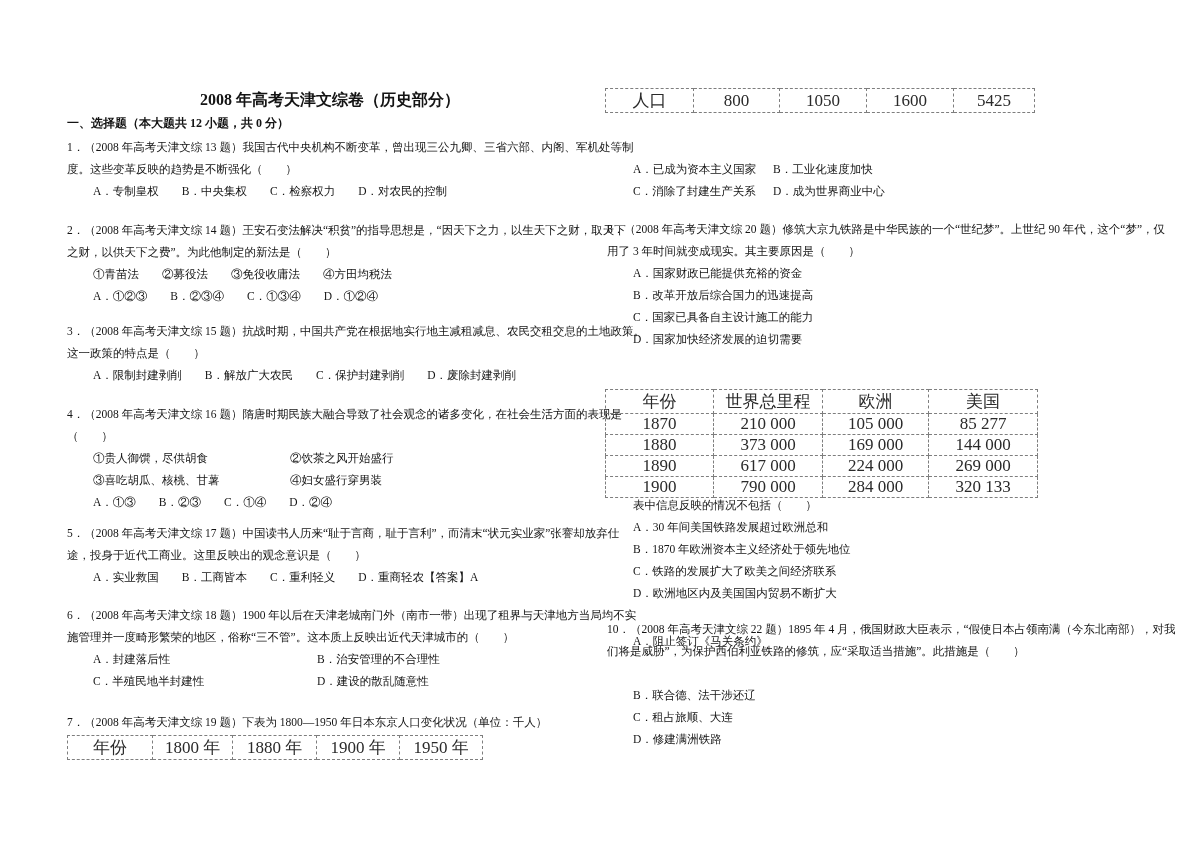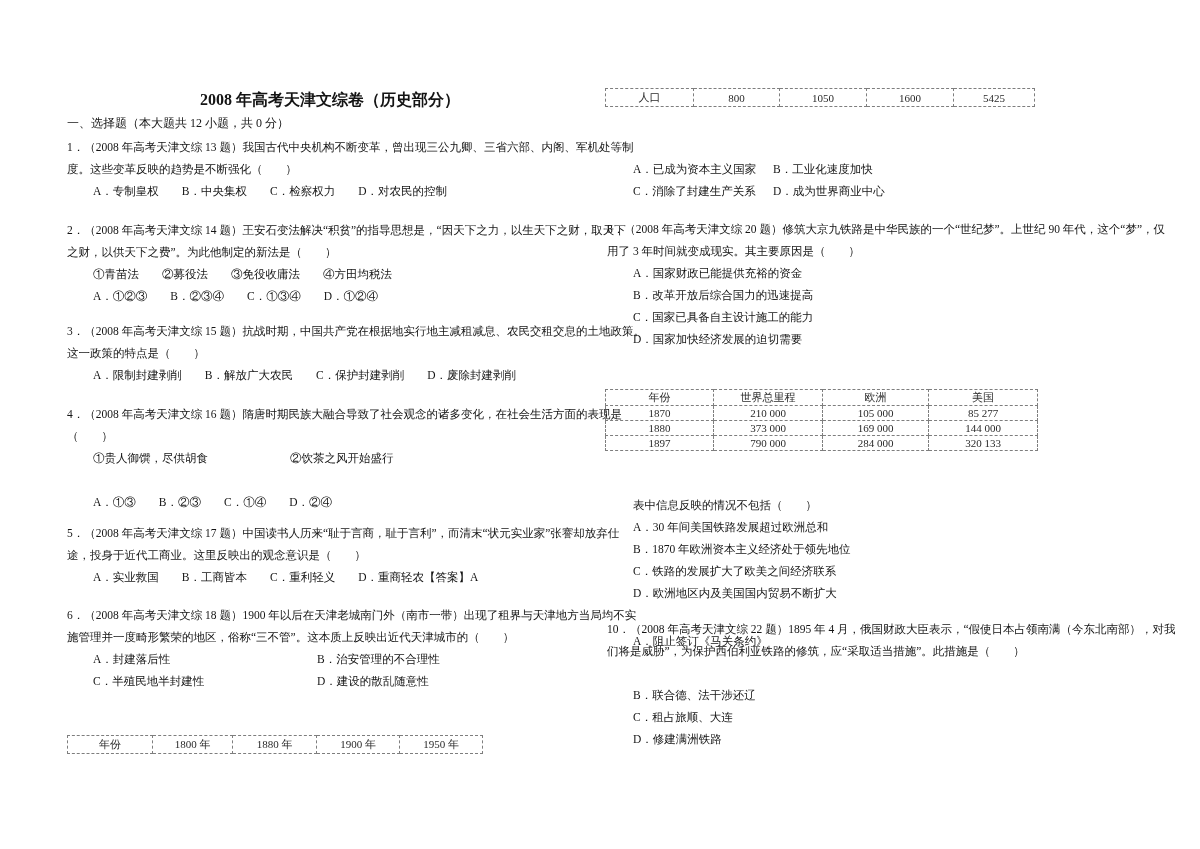--- a/index.html
+++ b/index.html
@@ -3,25 +3,25 @@
 <meta charset="utf-8">
 <style>
   html,body{margin:0;padding:0;background:#ffffff;}
   .page{position:relative;width:1200px;height:849px;background:#ffffff;overflow:hidden;
         font-family:"Liberation Serif","DejaVu Serif",serif;color:#141414;font-size:11.5px;}
   .col{position:absolute;top:0;height:849px;width:540px;}
   .col-left{left:65px;}
   .col-right{left:605px;}
   .ttl{position:absolute;top:90px;left:0;width:530px;text-align:center;
        font-weight:bold;font-size:16px;white-space:nowrap;}
-  .sec{position:absolute;top:115px;left:2px;font-weight:normal;font-size:12px;white-space:nowrap;}
+  .sec{position:absolute;top:115px;left:2px;font-weight:bold;font-size:12px;white-space:nowrap;}
   .ln{position:absolute;left:2px;height:22px;line-height:22px;white-space:nowrap;}
   .ind{left:28px;}
   .c2{display:inline-block;}
-  .tbl{position:absolute;border-collapse:collapse;table-layout:fixed;font-size:11px;color:#2a2a2a;}
+  .tbl{position:absolute;border-collapse:collapse;table-layout:fixed;font-size:17px;color:#2a2a2a;}
   .tbl td{border:1px dashed #7e7e7e;text-align:center;padding:0;overflow:hidden;white-space:nowrap;}
 </style>
 </head>
 <body>
 
 <div class="page">
 
   <div class="col col-left">
     <div class="ttl">2008 年高考天津文综卷（历史部分）</div>
     <div class="sec">一、选择题（本大题共 12 小题，共 0 分）</div>
@@ -37,35 +37,39 @@
 
     <div class="ln" style="top:320px">3．（2008 年高考天津文综 15 题）抗战时期，中国共产党在根据地实行地主减租减息、农民交租交息的土地政策。</div>
     <div class="ln" style="top:342px">这一政策的特点是（　　）</div>
     <div class="ln ind" style="top:364px">A．限制封建剥削　　B．解放广大农民　　C．保护封建剥削　　D．废除封建剥削</div>
 
     <div class="ln" style="top:403px">4．（2008 年高考天津文综 16 题）隋唐时期民族大融合导致了社会观念的诸多变化，在社会生活方面的表现是</div>
     <div class="ln" style="top:425px">（　　）</div>
     <div class="ln ind" style="top:447px">
       <span class="c2" style="width:197px">①贵人御馔，尽供胡食</span><span>②饮茶之风开始盛行</span>
     </div>
+    <div class="ln ind" style="top:469px">
+      <span class="c2" style="width:197px">③喜吃胡瓜、核桃、甘薯</span><span>④妇女盛行穿男装</span>
+    </div>
     <div class="ln ind" style="top:491px">A．①③　　B．②③　　C．①④　　D．②④</div>
 
     <div class="ln" style="top:522px">5．（2008 年高考天津文综 17 题）中国读书人历来“耻于言商，耻于言利”，而清末“状元实业家”张謇却放弃仕</div>
     <div class="ln" style="top:544px">途，投身于近代工商业。这里反映出的观念意识是（　　）</div>
     <div class="ln ind" style="top:566px">A．实业救国　　B．工商皆本　　C．重利轻义　　D．重商轻农【答案】A</div>
 
     <div class="ln" style="top:604px">6．（2008 年高考天津文综 18 题）1900 年以后在天津老城南门外（南市一带）出现了租界与天津地方当局均不实</div>
     <div class="ln" style="top:626px">施管理并一度畸形繁荣的地区，俗称“三不管”。这本质上反映出近代天津城市的（　　）</div>
     <div class="ln ind" style="top:648px">
       <span class="c2" style="width:224px">A．封建落后性</span><span>B．治安管理的不合理性</span>
     </div>
     <div class="ln ind" style="top:670px">
       <span class="c2" style="width:224px">C．半殖民地半封建性</span><span>D．建设的散乱随意性</span>
     </div>
 
+    <div class="ln" style="top:711px">7．（2008 年高考天津文综 19 题）下表为 1800—1950 年日本东京人口变化状况（单位：千人）</div>
 
     <table class="tbl" style="top:735px;left:2px;width:415px">
       <colgroup>
           <col style="width:85px">
           <col style="width:80px">
           <col style="width:84px">
           <col style="width:83px">
           <col style="width:83px">
         </colgroup>
       <tbody>
@@ -136,21 +140,27 @@
         <td>105 000</td>
         <td>85 277</td>
       </tr>
       <tr style="height:15px">
         <td>1880</td>
         <td>373 000</td>
         <td>169 000</td>
         <td>144 000</td>
       </tr>
       <tr style="height:15px">
-        <td>1897</td>
+        <td>1890</td>
+        <td>617 000</td>
+        <td>224 000</td>
+        <td>269 000</td>
+      </tr>
+      <tr style="height:15px">
+        <td>1900</td>
         <td>790 000</td>
         <td>284 000</td>
         <td>320 133</td>
       </tr>
     </tbody>
       </table>
 
     <div class="ln ind" style="top:494px">表中信息反映的情况不包括（　　）</div>
     <div class="ln ind" style="top:516px">A．30 年间美国铁路发展超过欧洲总和</div>
     <div class="ln ind" style="top:538px">B．1870 年欧洲资本主义经济处于领先地位</div>

